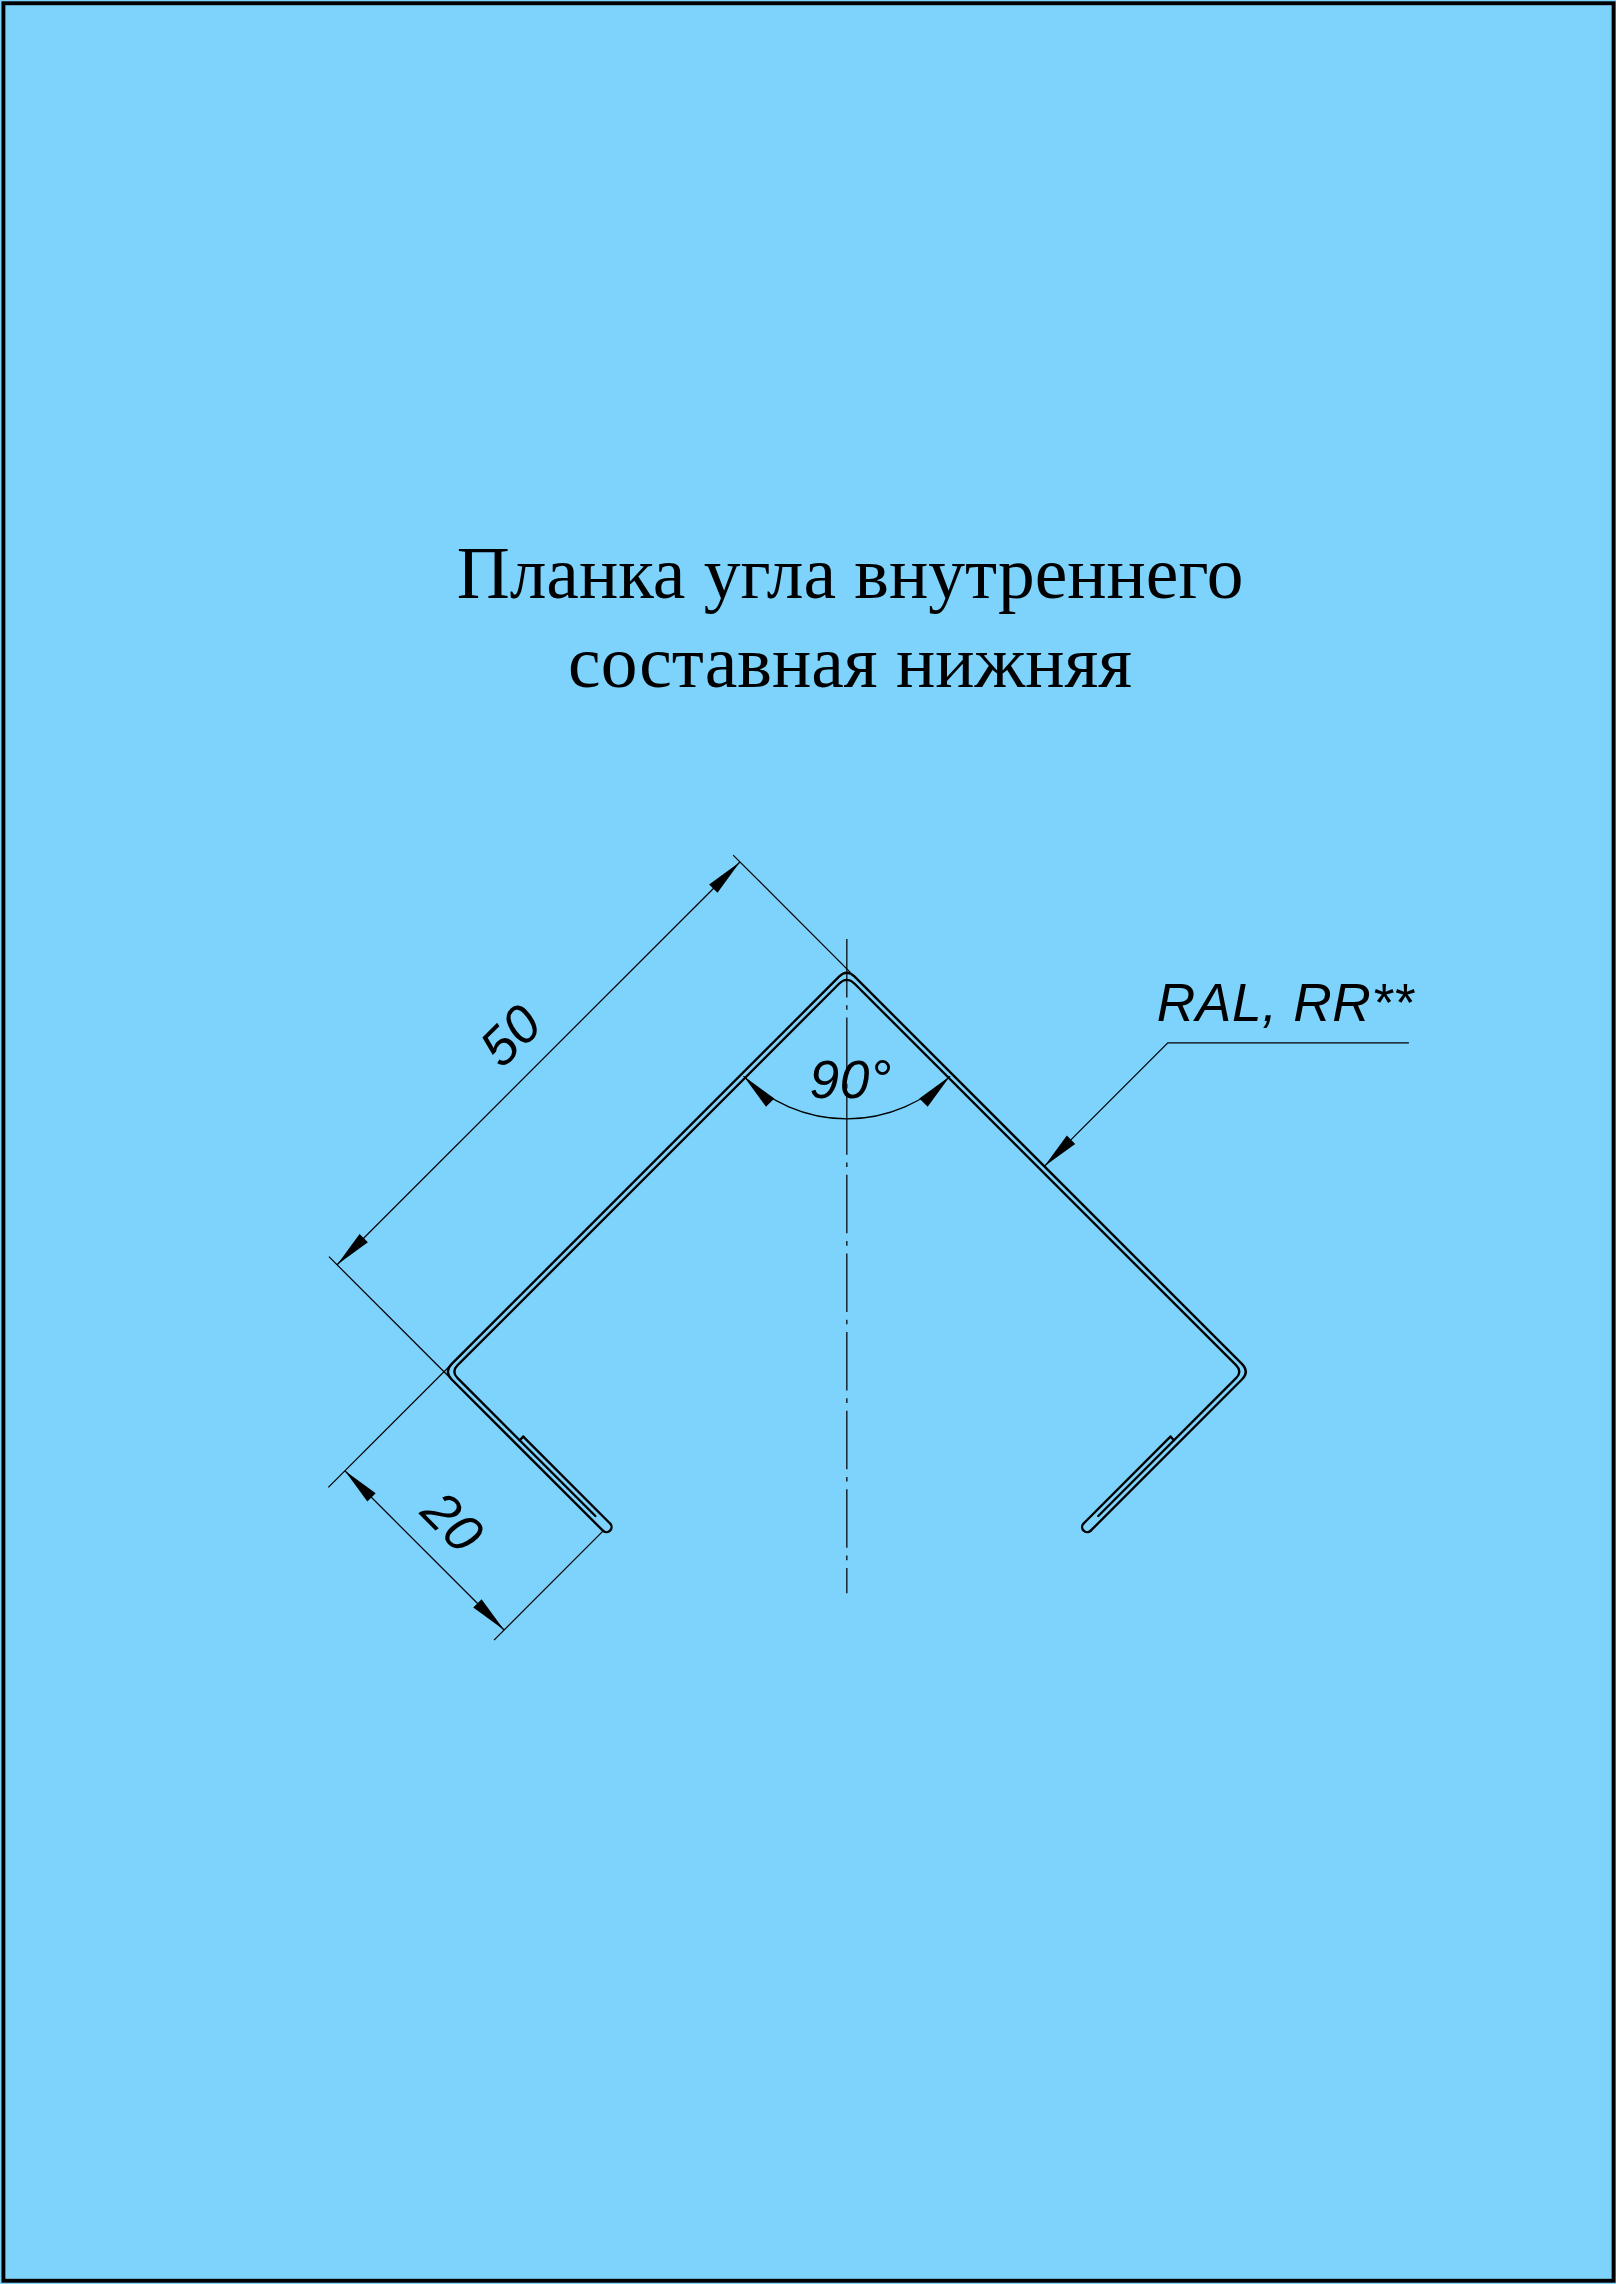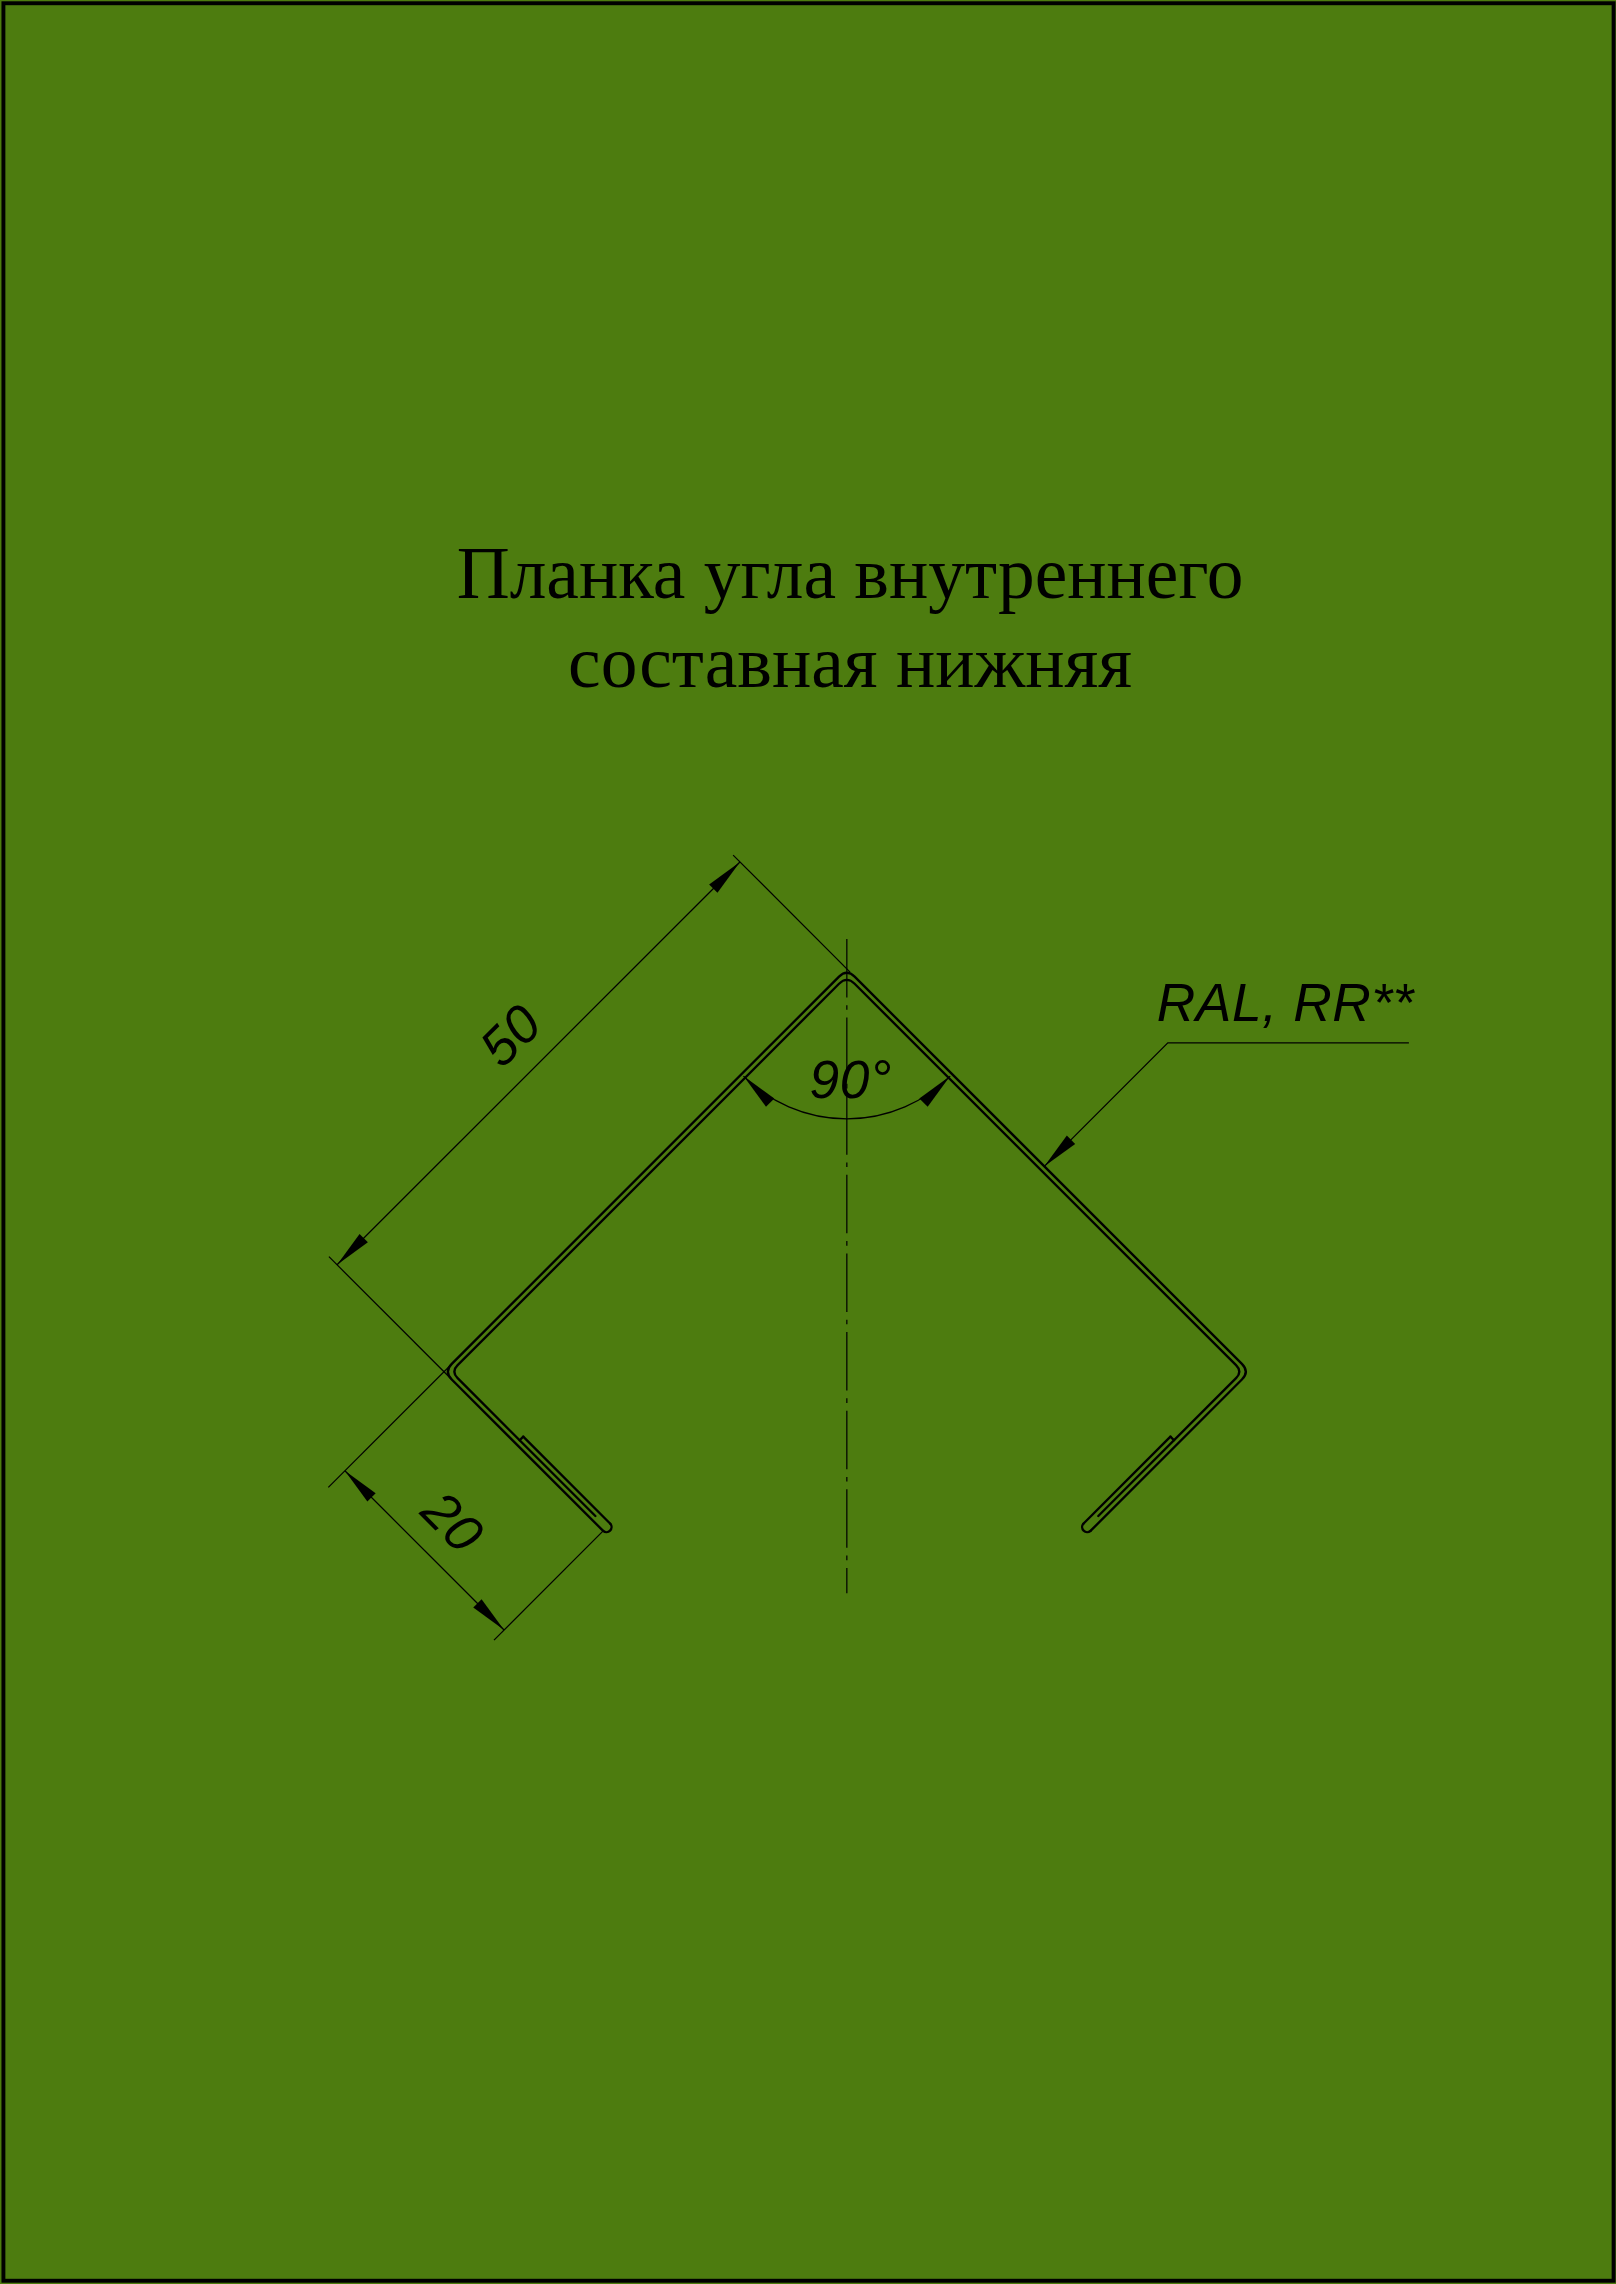--- a/index.html
+++ b/index.html
@@ -1,19 +1,19 @@
 <!DOCTYPE html>
 <html style="font-size:10.4px"><head>
 <meta charset="utf-8">
 <style>
   html,body{margin:0;padding:0;background:#e8e8e8;}
   .sheet{
     position:relative;
     width:1617px;height:2284px;
-    background:#4d7c0f;
+    background:#7dd3fc;
     font-family:"Liberation Sans",sans-serif;
   }
   svg{display:block;width:1617px;height:2284px;}
   .thick{stroke:#000;stroke-width:3.6;fill:none;stroke-linecap:round;}
   .thin{stroke:#000;stroke-width:1.9;fill:none;stroke-linecap:butt;}
   .center{stroke:#000;stroke-width:1.9;fill:none;stroke-dasharray:90 12 7 12;}
   .arrow{fill:#000;stroke:none;}
   .dimtext{
     font-family:"Liberation Sans",sans-serif;
     font-style:italic;

